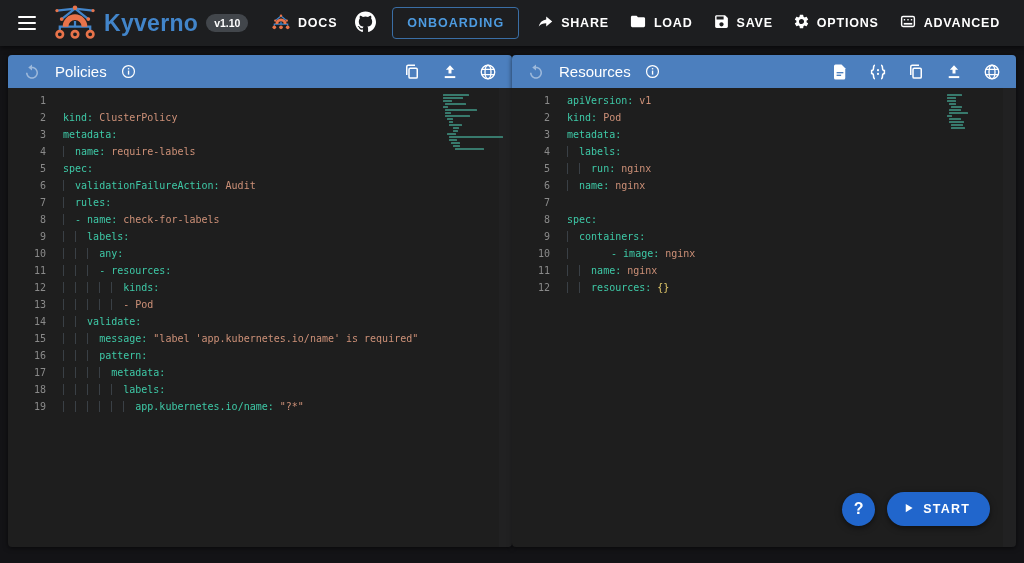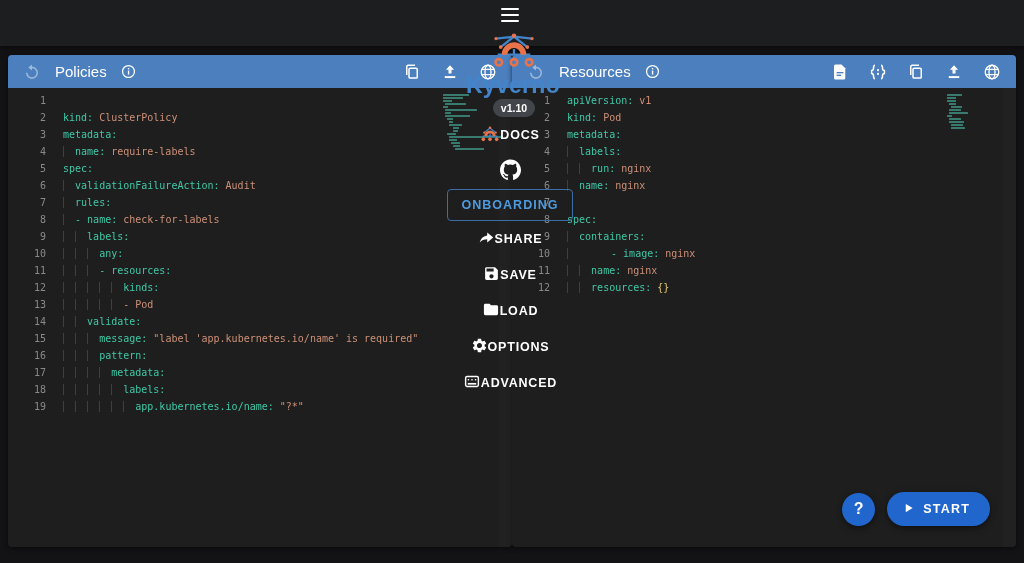--- a/index.html
+++ b/index.html
@@ -3,38 +3,38 @@
 <meta charset="utf-8">
 <style>
   * { margin:0; padding:0; box-sizing:border-box; }
   html,body { width:1024px; height:563px; overflow:hidden; background:var(--page-bg,#131316); }
   body { font-family:"Liberation Sans", sans-serif; }
 
   
   .appbar {
     height:46px; background:var(--appbar-bg,#1d1e20);
     display:flex; align-items:center; padding:0 14px 0 10px;
-    box-shadow:0 2px 5px rgba(0,0,0,.55); position:relative; z-index:5;flex-direction:column;
+    box-shadow:0 2px 5px rgba(0,0,0,.55); position:relative; z-index:5;
   }
   .hamburger { width:34px; height:34px; border:none; background:transparent; cursor:pointer;
     display:flex; flex-direction:column; justify-content:center; gap:3.5px; padding:8px; }
   .hamburger i { display:block; height:2.4px; background:#fff; border-radius:1px; }
   .brand-logo { margin-left:8px; }
   .brand-name { color:var(--brand-text,#4285ca); font-size:23px; font-weight:bold; margin-left:6px; letter-spacing:.3px; }
   .version-badge { background:#42464b; color:#fff; font-size:10.5px; font-weight:bold;
     padding:3px 8px; border-radius:11px; margin-left:8px; }
   .appbar-spacer { flex:1; }
-  .nav-btn { display:flex; align-items:center; background:transparent; border:none;
+  .nav-btn { display:flex; align-items:center; gap:7px; background:transparent; border:none;
     color:#fff; font-family:"Liberation Sans",sans-serif; font-size:12.5px; font-weight:bold;
     letter-spacing:.8px; cursor:pointer; padding:8px 10px; }
   .nav-btn svg { flex-shrink:0; }
   .gh-btn { background:transparent; border:none; cursor:pointer; padding:6px 8px; display:flex; align-items:center; }
   .onboarding-btn { background:transparent; border:1px solid #3a6ea5; color:var(--onboarding,#4d9be0);
     font-size:12.5px; font-weight:bold; letter-spacing:1px; padding:8px 14px; border-radius:4px;
-    cursor:pointer; margin:0 0; font-family:"Liberation Sans",sans-serif; }
+    cursor:pointer; margin:0 8px; font-family:"Liberation Sans",sans-serif; }
 
   
   .workspace { display:flex; padding:9px 8px 7px 8px; height:508px; }
   .panel { flex:1; display:flex; flex-direction:column; border-radius:4px; overflow:hidden;
     background:var(--editor-bg,#1e1e1e); box-shadow:0 1px 5px rgba(0,0,0,.6); }
   .panel-header { height:33px; background:var(--panel-header,#4c7fbe); display:flex;
     align-items:center; padding:0 12px; gap:11px; flex-shrink:0; }
   .panel-title { color:#fff; font-size:15px; font-weight:normal; }
   .ph-spacer { flex:1; }
   .icon-btn { background:transparent; border:none; cursor:pointer; padding:3px; display:flex; align-items:center; }
@@ -138,34 +138,34 @@
       <span>
         <svg width="17" height="17" viewBox="0 0 24 24" fill="#fff">
             <path d="M13 5v4C6.5 10 3.5 14.5 2.5 19c2.5-3.1 6-4.5 10.5-4.5V19l8.5-7L13 5z"></path>
           </svg>
       </span>
       <span>SHARE</span>
     </button>
 
     <button class="nav-btn">
       <span>
+        <svg width="18" height="17" viewBox="0 0 24 24" fill="#fff">
+            <path d="M10 4H4c-1.1 0-2 .9-2 2v12c0 1.1.9 2 2 2h16c1.1 0 2-.9 2-2V8c0-1.1-.9-2-2-2h-8l-2-2z"></path>
+          </svg>
+      </span>
+      <span>LOAD</span>
+    </button>
+
+    <button class="nav-btn">
+      <span>
         <svg width="17" height="17" viewBox="0 0 24 24" fill="#fff">
             <path d="M17 3H5c-1.1 0-2 .9-2 2v14c0 1.1.9 2 2 2h14c1.1 0 2-.9 2-2V7l-4-4zm-5 16c-1.66 0-3-1.34-3-3s1.34-3 3-3 3 1.34 3 3-1.34 3-3 3zm3-10H5V5h10v4z"></path>
           </svg>
       </span>
       <span>SAVE</span>
-    </button>
-
-    <button class="nav-btn">
-      <span>
-        <svg width="18" height="17" viewBox="0 0 24 24" fill="#fff">
-            <path d="M10 4H4c-1.1 0-2 .9-2 2v12c0 1.1.9 2 2 2h16c1.1 0 2-.9 2-2V8c0-1.1-.9-2-2-2h-8l-2-2z"></path>
-          </svg>
-      </span>
-      <span>LOAD</span>
     </button>
 
     <button class="nav-btn">
       <span>
         <svg width="17" height="17" viewBox="0 0 24 24" fill="#fff">
             <path d="M19.14 12.94c.04-.3.06-.61.06-.94 0-.32-.02-.64-.07-.94l2.03-1.58a.49.49 0 0 0 .12-.61l-1.92-3.32a.488.488 0 0 0-.59-.22l-2.39.96c-.5-.38-1.03-.7-1.62-.94l-.36-2.54a.484.484 0 0 0-.48-.41h-3.84c-.24 0-.43.17-.47.41l-.36 2.54c-.59.24-1.13.57-1.62.94l-2.39-.96c-.22-.08-.47 0-.59.22L2.74 8.87c-.12.21-.08.47.12.61l2.03 1.58c-.05.3-.09.63-.09.94s.02.64.07.94l-2.03 1.58a.49.49 0 0 0-.12.61l1.92 3.32c.12.22.37.29.59.22l2.39-.96c.5.38 1.03.7 1.62.94l.36 2.54c.05.24.24.41.48.41h3.84c.24 0 .44-.17.47-.41l.36-2.54c.59-.24 1.13-.56 1.62-.94l2.39.96c.22.08.47 0 .59-.22l1.92-3.32c.12-.22.07-.47-.12-.61l-2.01-1.58zM12 15.6A3.61 3.61 0 0 1 8.4 12c0-1.98 1.62-3.6 3.6-3.6s3.6 1.62 3.6 3.6-1.62 3.6-3.6 3.6z"></path>
           </svg>
       </span>
       <span>OPTIONS</span>
     </button>

